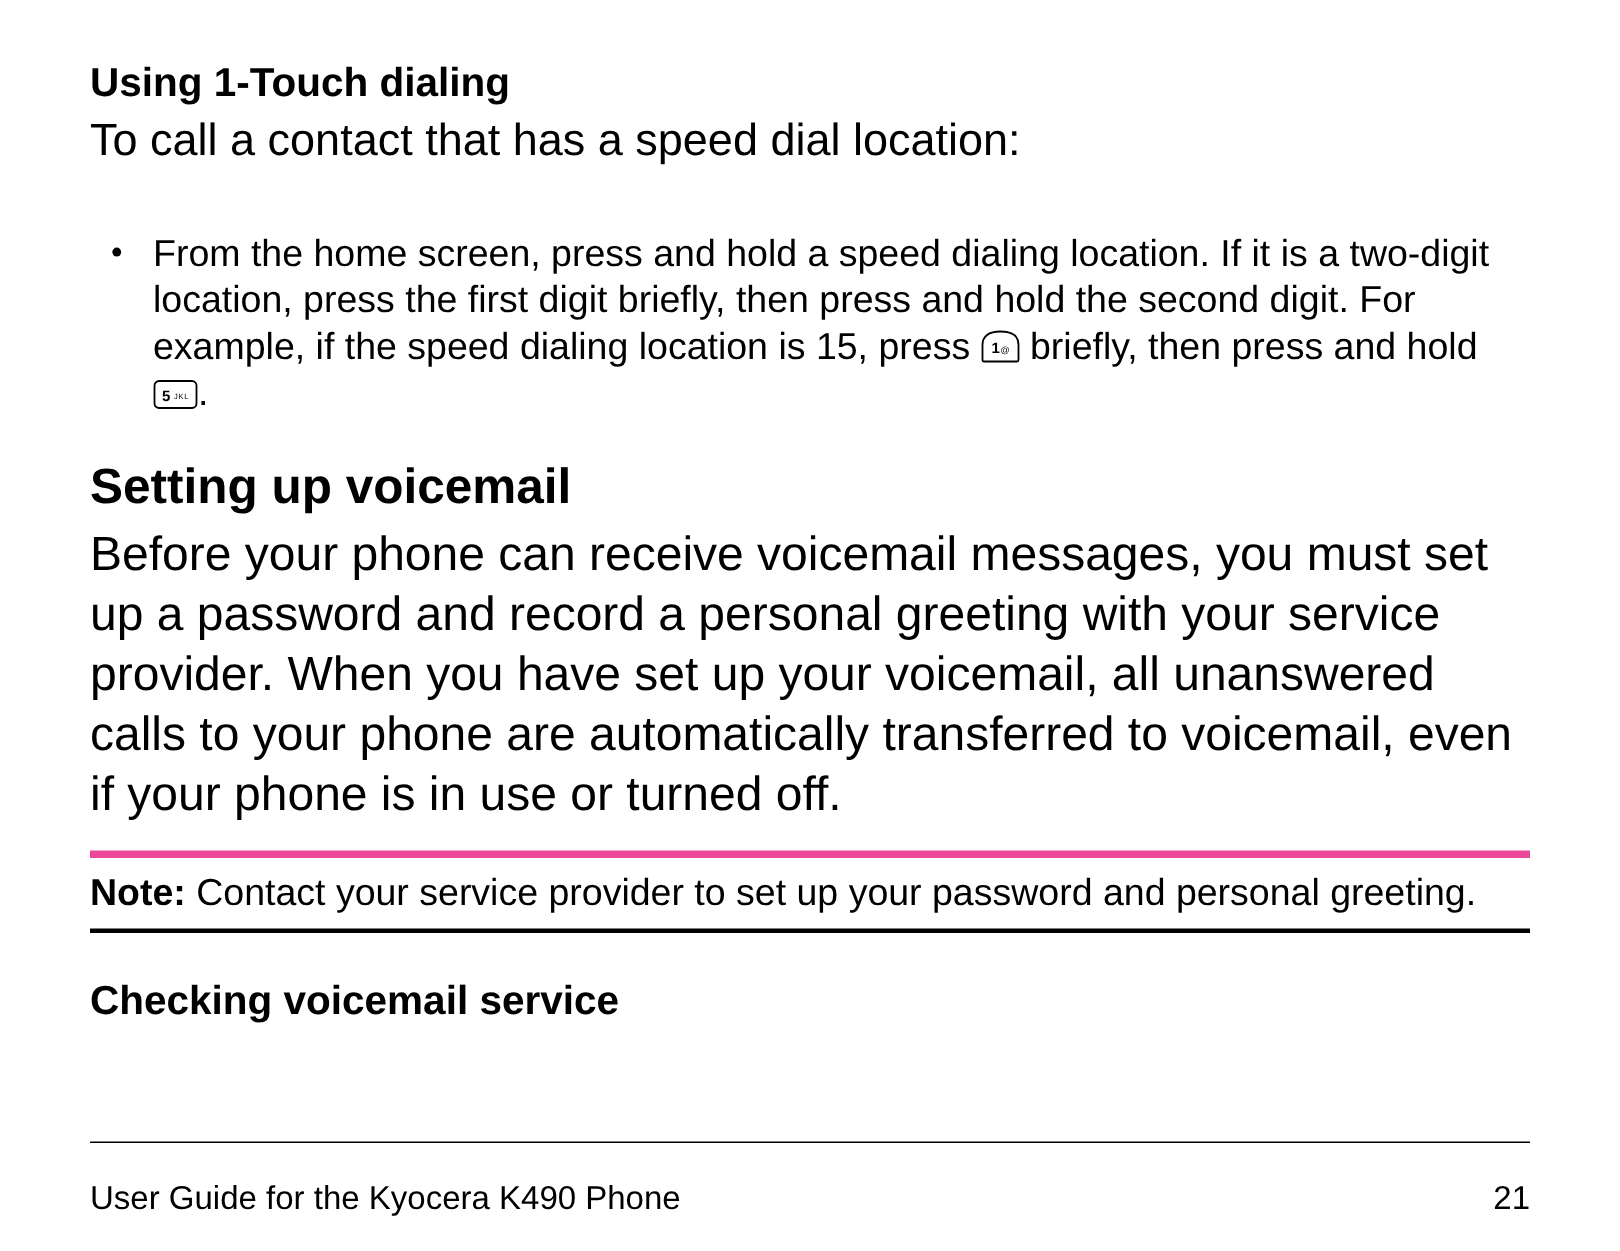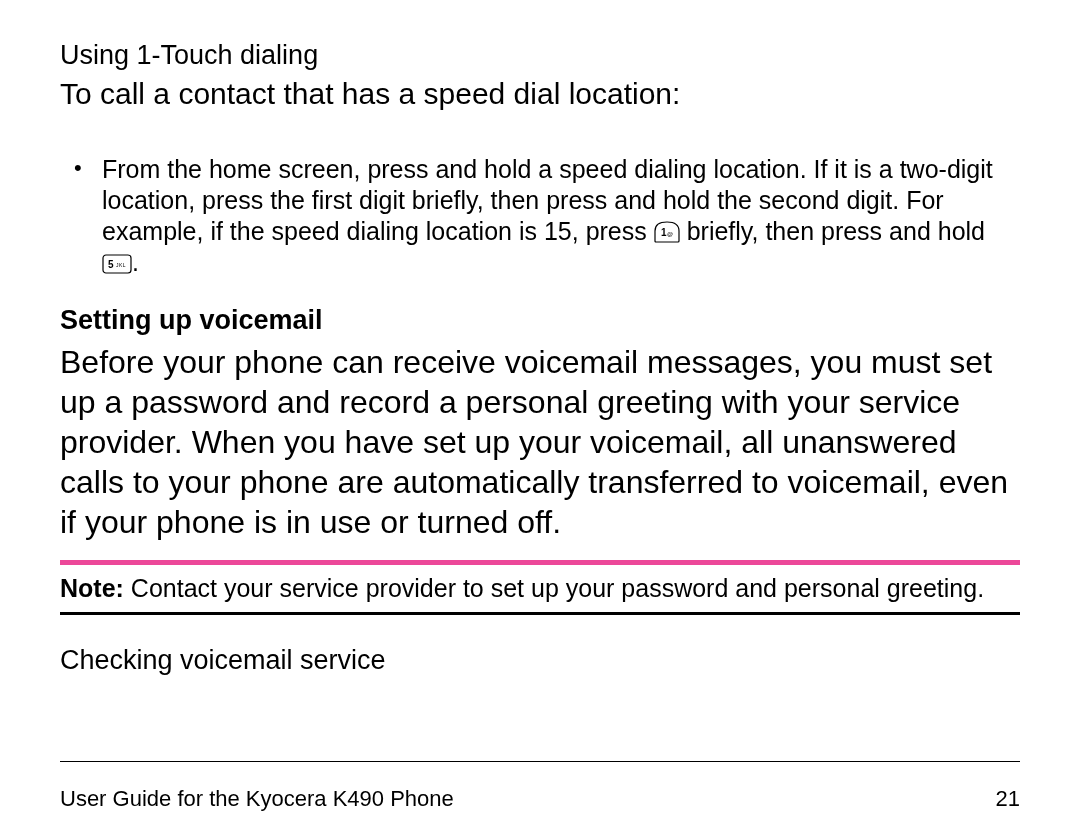--- a/index.html
+++ b/index.html
@@ -13,21 +13,21 @@
   }
   .page {
     box-sizing: border-box;
     width: 1080px;
     height: 834px;
     padding: 40px 60px 30px 60px;
     position: relative;
   }
   .h2 {
     font-size: 27px;
-    font-weight: normal;
+    font-weight: bold;
     margin: 0 0 4px 0;
   }
   .intro {
     font-size: 30px;
     margin: 0 0 6px 0;
     line-height: 1.25;
   }
   ul.bullets {
     margin: 0 0 20px 0;
     padding-left: 42px;
@@ -40,21 +40,21 @@
     margin-top: 41px;
   }
   ul.bullets li::before {
     content: "•";
     position: absolute;
     left: -28px;
     top: 0;
     font-size: 22px;
   }
   .h1 {
-    font-size: 27px;
+    font-size: 33px;
     font-weight: bold;
     margin: 26px 0 6px 0;
   }
   .para {
     font-size: 32px;
     line-height: 1.25;
     margin: 0;
   }
   .note-block {
     border-top: 5px solid #ec4899;

